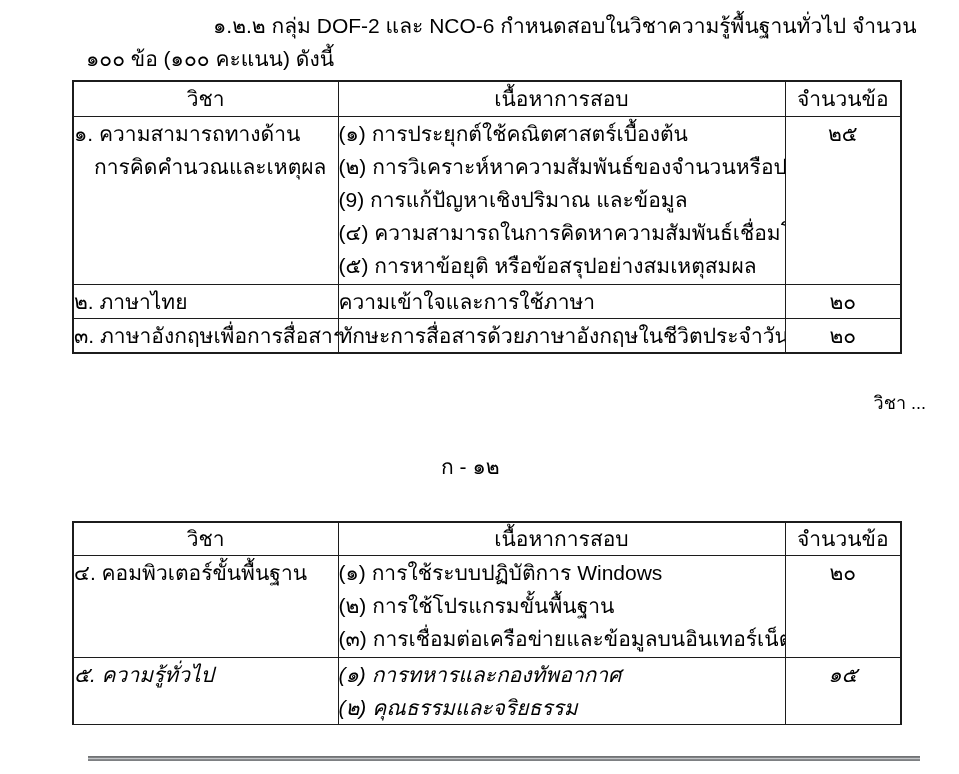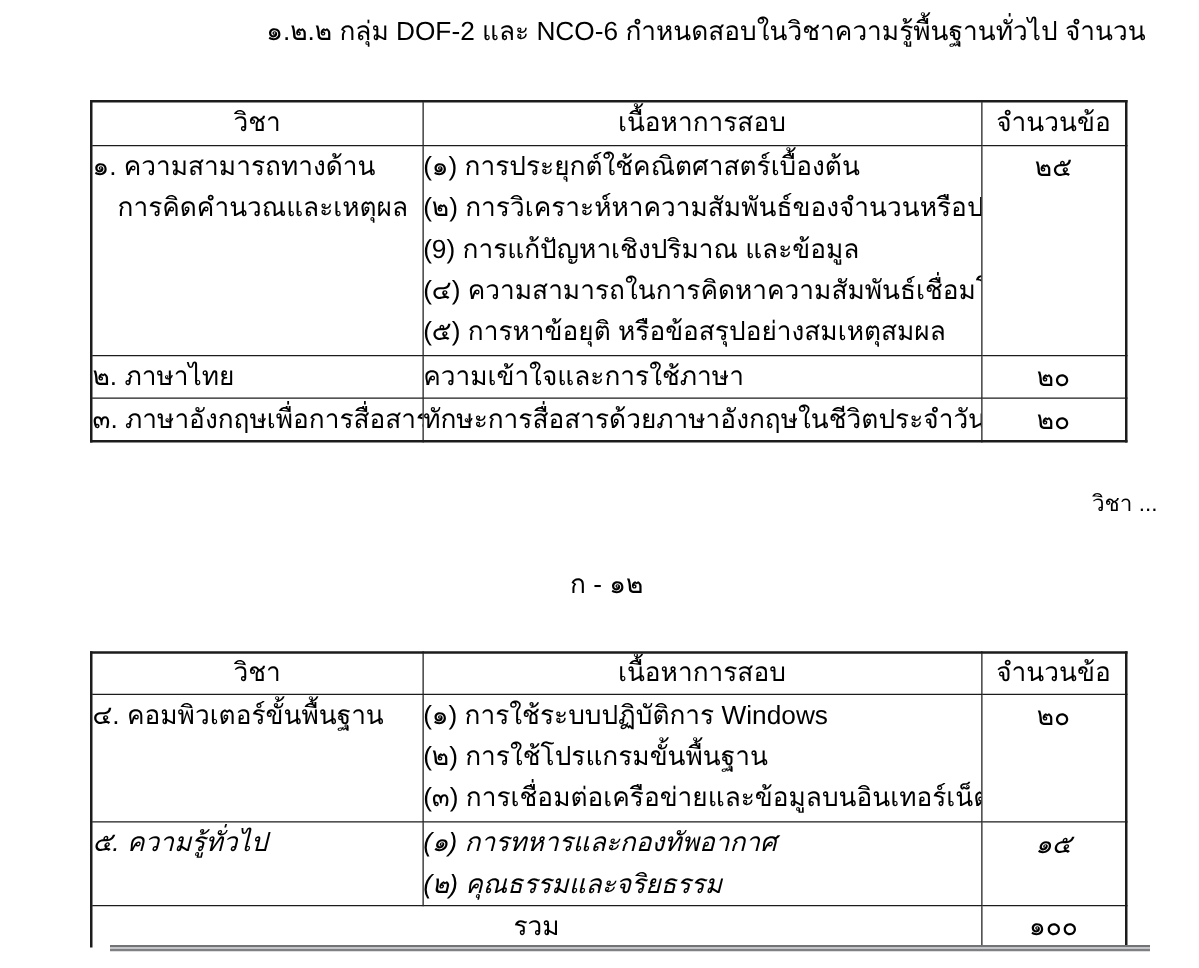--- a/index.html
+++ b/index.html
@@ -91,21 +91,21 @@
   .page-fragment {
     position: absolute;
     top: 388px;
     right: 33px;
     font-size: 18px;
     white-space: nowrap;
   }
   .page-number {
     position: absolute;
     top: 450px;
-    left: 456px;
+    left: 441px;
     font-size: 21px;
     white-space: nowrap;
   }
 
   
   .bottom-rule {
     position: absolute;
     left: 88px;
     top: 756px;
     width: 832px;
@@ -118,20 +118,21 @@
     );
   }
 </style>
 </head>
 <body>
 
 <div class="page">
 
   <div class="intro">
     <div class="line1">๑.๒.๒  กลุ่ม DOF-2 และ NCO-6 กำหนดสอบในวิชาความรู้พื้นฐานทั่วไป จำนวน</div>
+    <div class="line2">๑๐๐ ข้อ (๑๐๐ คะแนน) ดังนี้</div>
   </div>
 
   <table class="doc-table t1">
     <colgroup>
       <col style="width:265px">
       <col style="width:447px">
       <col style="width:116px">
     </colgroup>
     <tbody>
         <tr>
@@ -204,22 +205,18 @@
     <tr class="row-mid">
       <td class="cell-subject">
         <div class="line">๕. ความรู้ทั่วไป</div>
       </td>
       <td class="cell-content">
         <div class="line">(๑) การทหารและกองทัพอากาศ</div>
         <div class="line">(๒) คุณธรรมและจริยธรรม</div>
       </td>
       <td class="cell-count">๑๕</td>
     </tr>
-    <tr class="row-total last-row">
-      <td class="total-label-cell" colspan="2">รวม</td>
-      <td class="total-value-cell">๑๐๐</td>
-    </tr>
   </tbody>
     </table>
 
   <div class="bottom-rule"></div>
 
 </div>
 
 </body></html>

